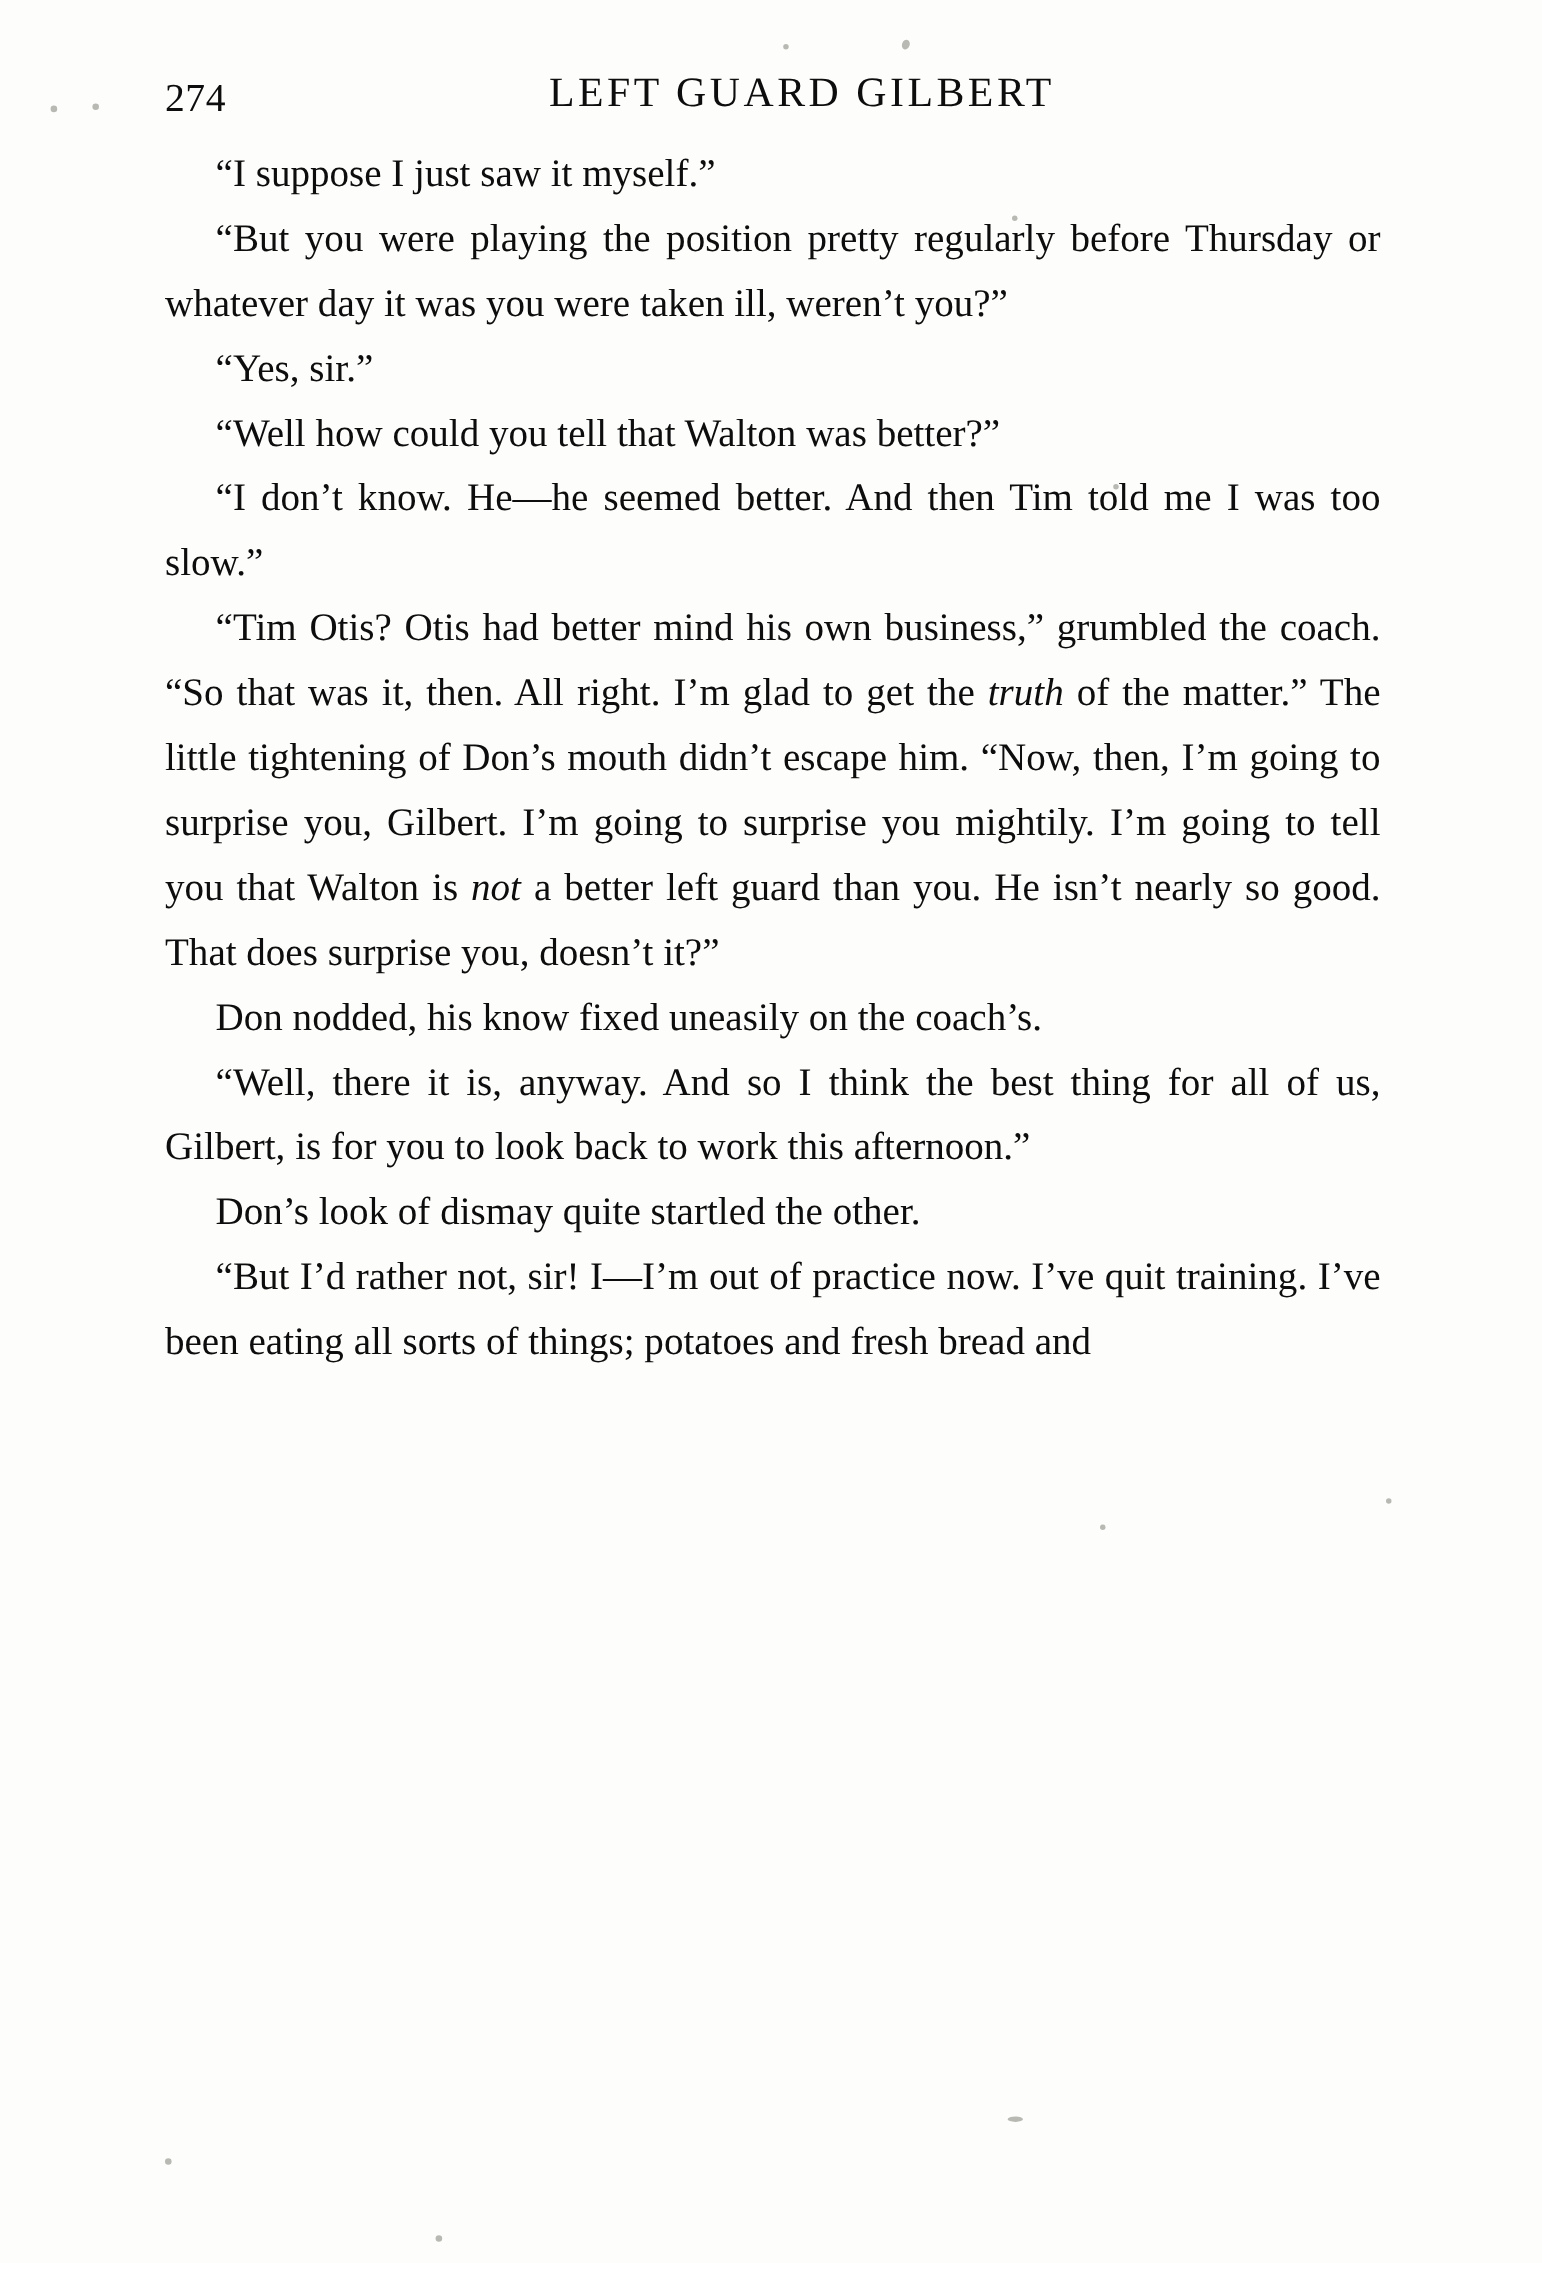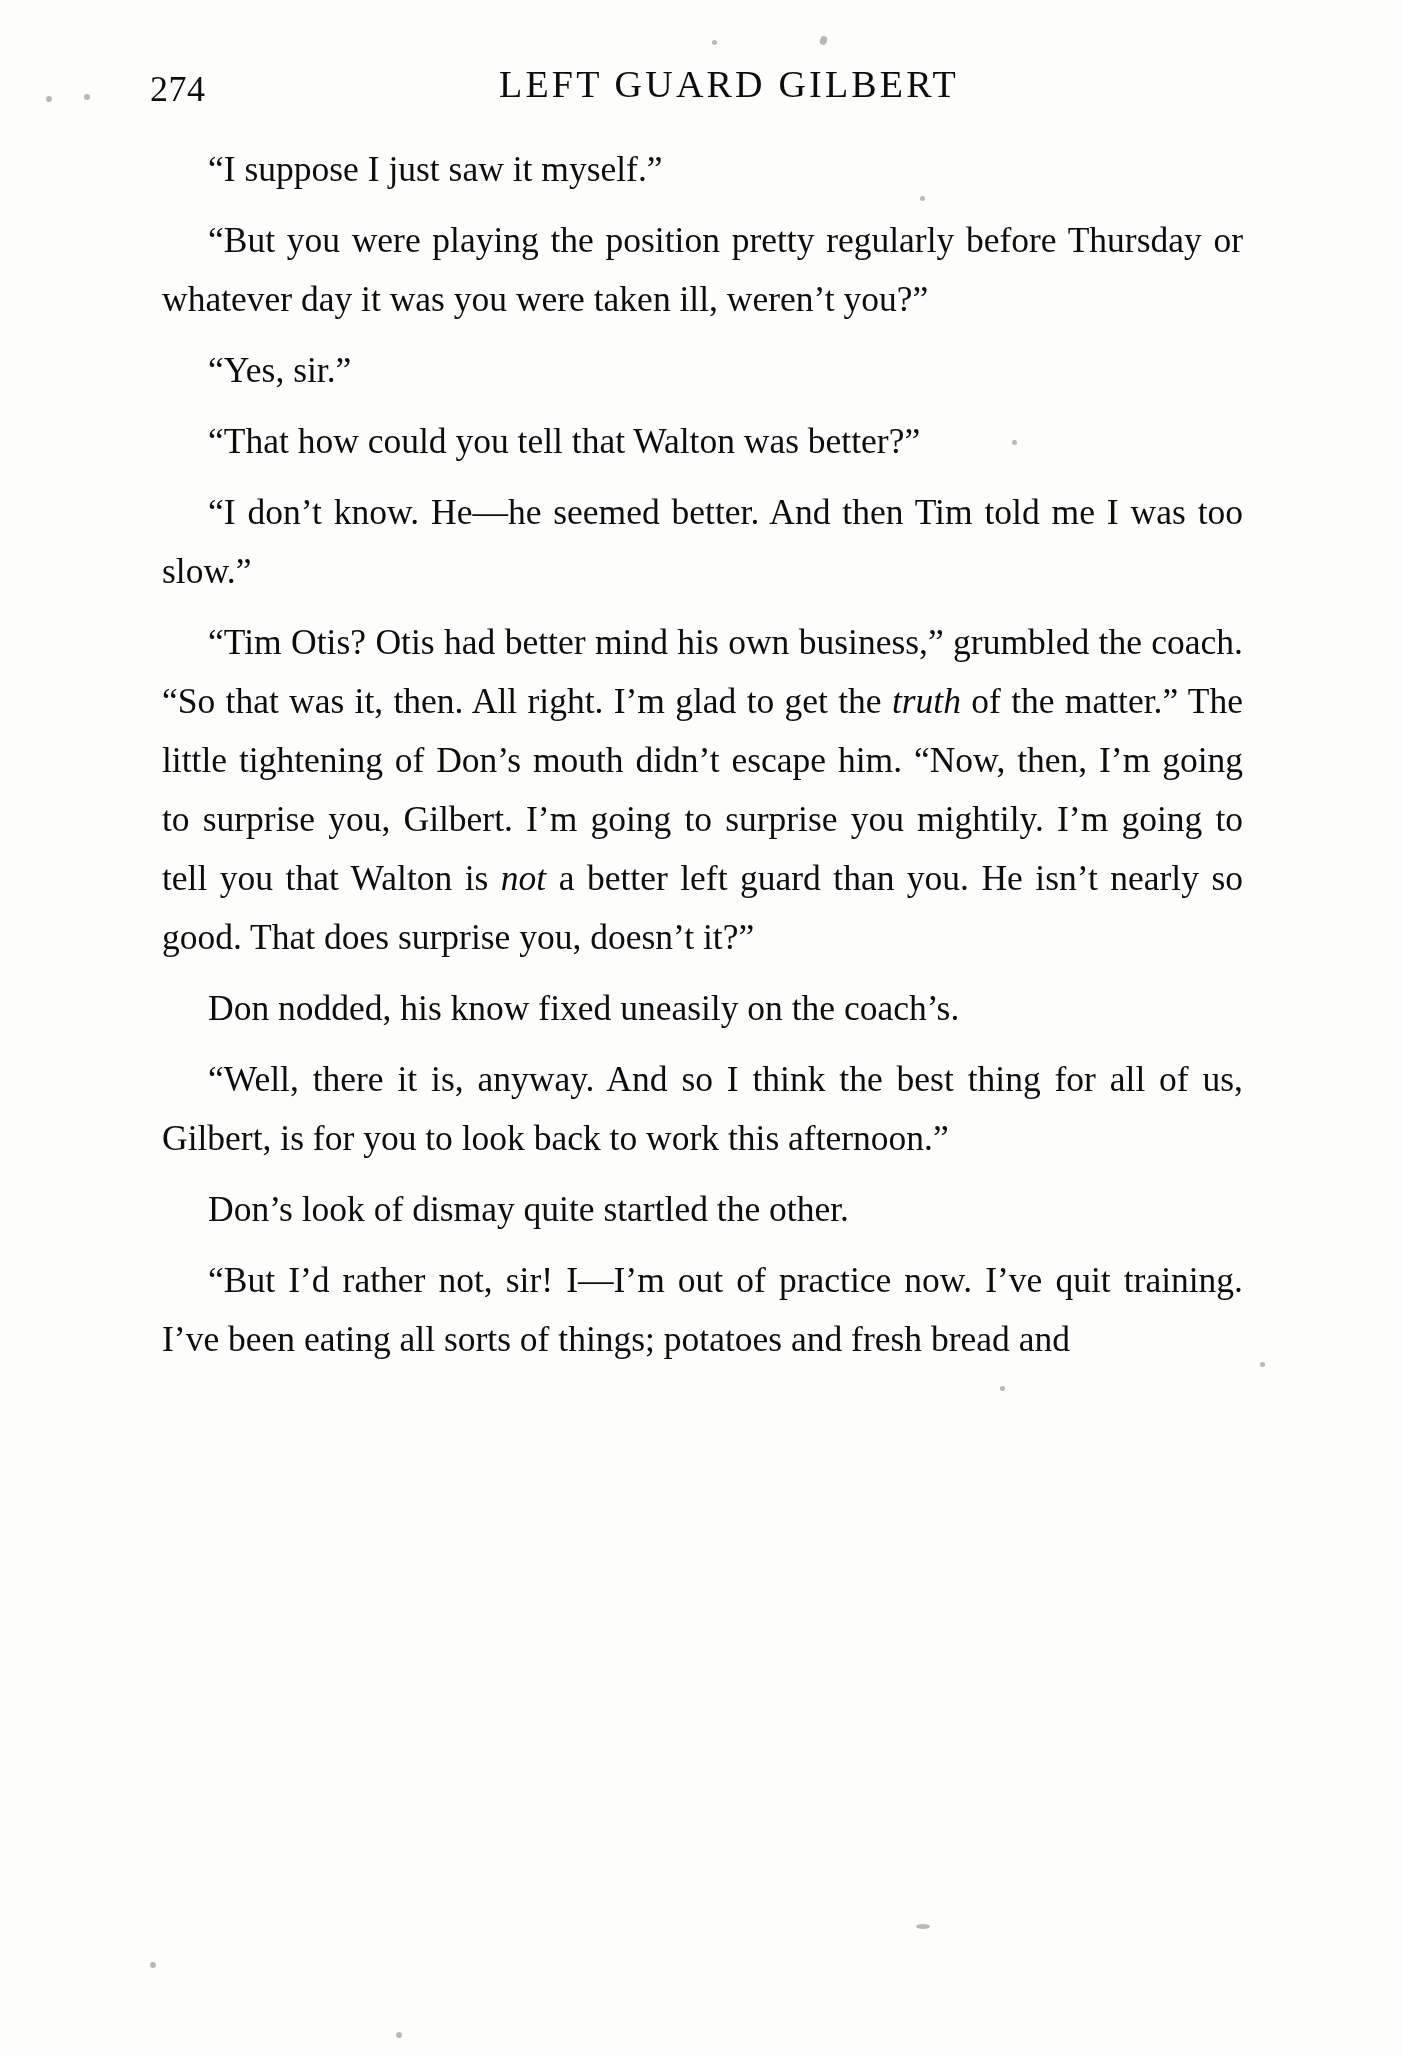--- a/index.html
+++ b/index.html
@@ -51,21 +51,21 @@
     position: absolute;
     top: 128px;
     left: 150px;
     width: 1105px;
     font-size: 35.5px;
     line-height: 59px;
     text-align: justify;
     text-justify: inter-word;
   }
   .body-text p {
-    margin: 12px;
+    margin: 0;
     text-indent: 46px;
   }
   em {
   }
   
   .speck {
     position: absolute;
     background: #b9b9b4;
     border-radius: 50%;
   }
@@ -77,21 +77,21 @@
 
   <div class="header">
     <div class="folio">274</div>
     <div class="running-title">LEFT GUARD GILBERT</div>
   </div>
 
   <div class="body-text">
     <p>“I suppose I just saw it myself.”</p>
     <p>“But you were playing the position pretty regularly before Thursday or whatever day it was you were taken ill, weren’t you?”</p>
     <p>“Yes, sir.”</p>
-    <p>“That how could you tell that Walton was better?”</p>
+    <p>“Well how could you tell that Walton was better?”</p>
     <p>“I don’t know.  He—he seemed better.  And then Tim told me I was too slow.”</p>
     <p>“Tim Otis?  Otis had better mind his own business,” grumbled the coach.  “So that was it, then.  All right.  I’m glad to get the <em>truth</em> of the matter.”  The little tightening of Don’s mouth didn’t escape him.  “Now, then, I’m going to surprise you, Gilbert.  I’m going to surprise you mightily.  I’m going to tell you that Walton is <em>not</em> a better left guard than you.  He isn’t nearly so good.  That does surprise you, doesn’t it?”</p>
     <p>Don nodded, his know fixed uneasily on the coach’s.</p>
     <p>“Well, there it is, anyway.  And so I think the best thing for all of us, Gilbert, is for you to look back to work this afternoon.”</p>
     <p>Don’s look of dismay quite startled the other.</p>
     <p>“But I’d rather not, sir!  I—I’m out of practice now.  I’ve quit training.  I’ve been eating all sorts of things; potatoes and fresh bread and</p>
   </div>
 
   <span class="speck" style="left:712px;top:40px;width:5px;height:5px;"></span>
   <span class="speck" style="left:820px;top:36px;width:7px;height:9px;transform:rotate(20deg);"></span>

